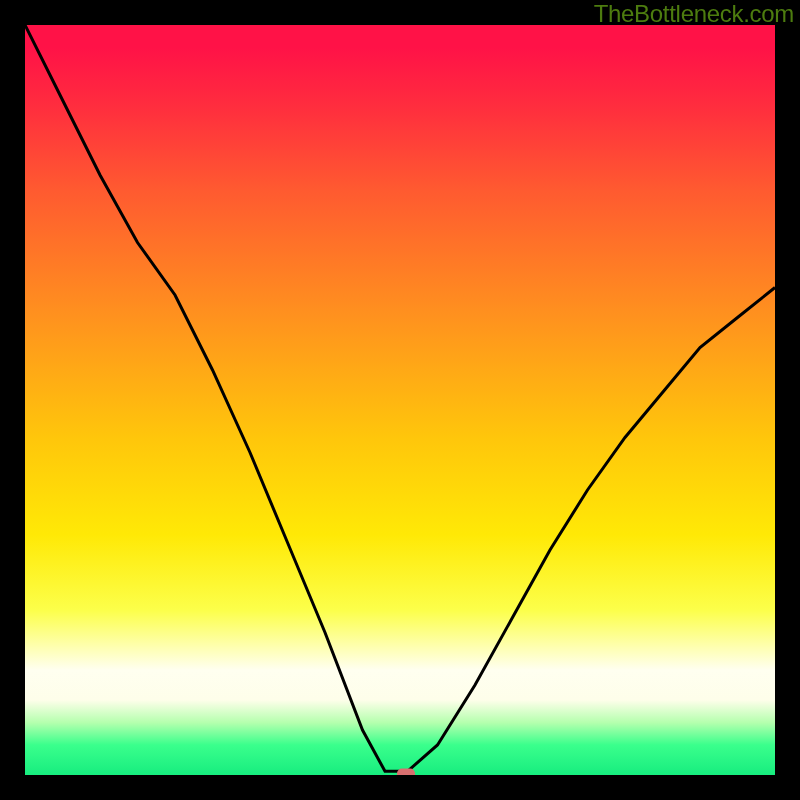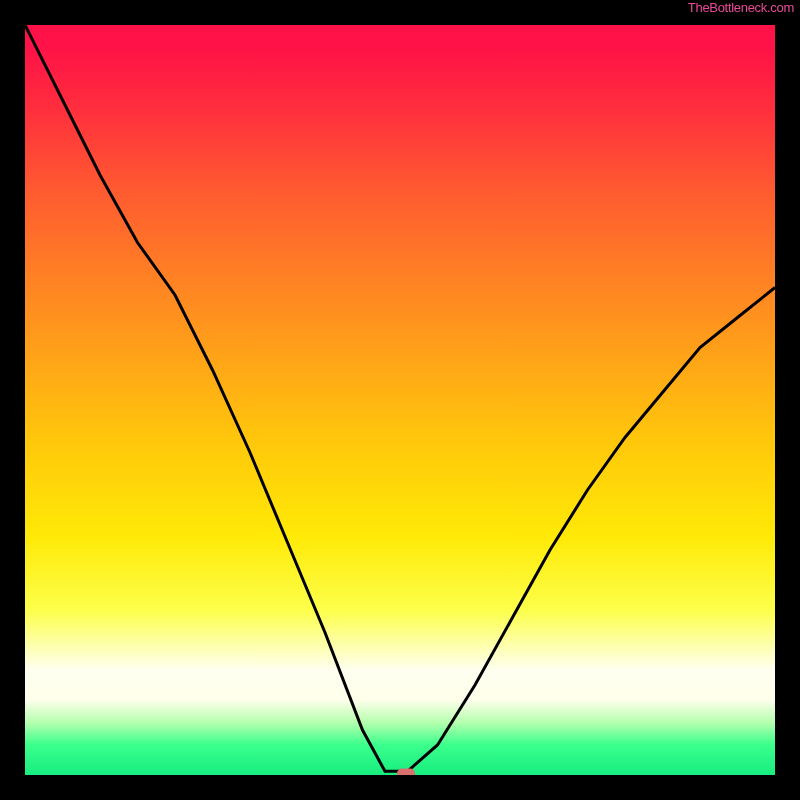--- a/index.html
+++ b/index.html
@@ -53,22 +53,22 @@
     width: 18px;
     height: 11px;
     border-radius: 5px;
     background: #d87070;
     transform: translate(-50%, -50%);
   }
   .watermark {
     position: absolute;
     top: 0px;
     right: 6px;
-    color: #ec4899;
-    font-size: 13px;
+    color: #4d7c0f;
+    font-size: 24px;
     letter-spacing: -0.3px;
     font-weight: 500;
   }
 </style>
 </head>
 <body>
 
 <div class="frame">
   <div class="plot">
     <svg class="curve" viewBox="0 0 750 750" preserveAspectRatio="none">

